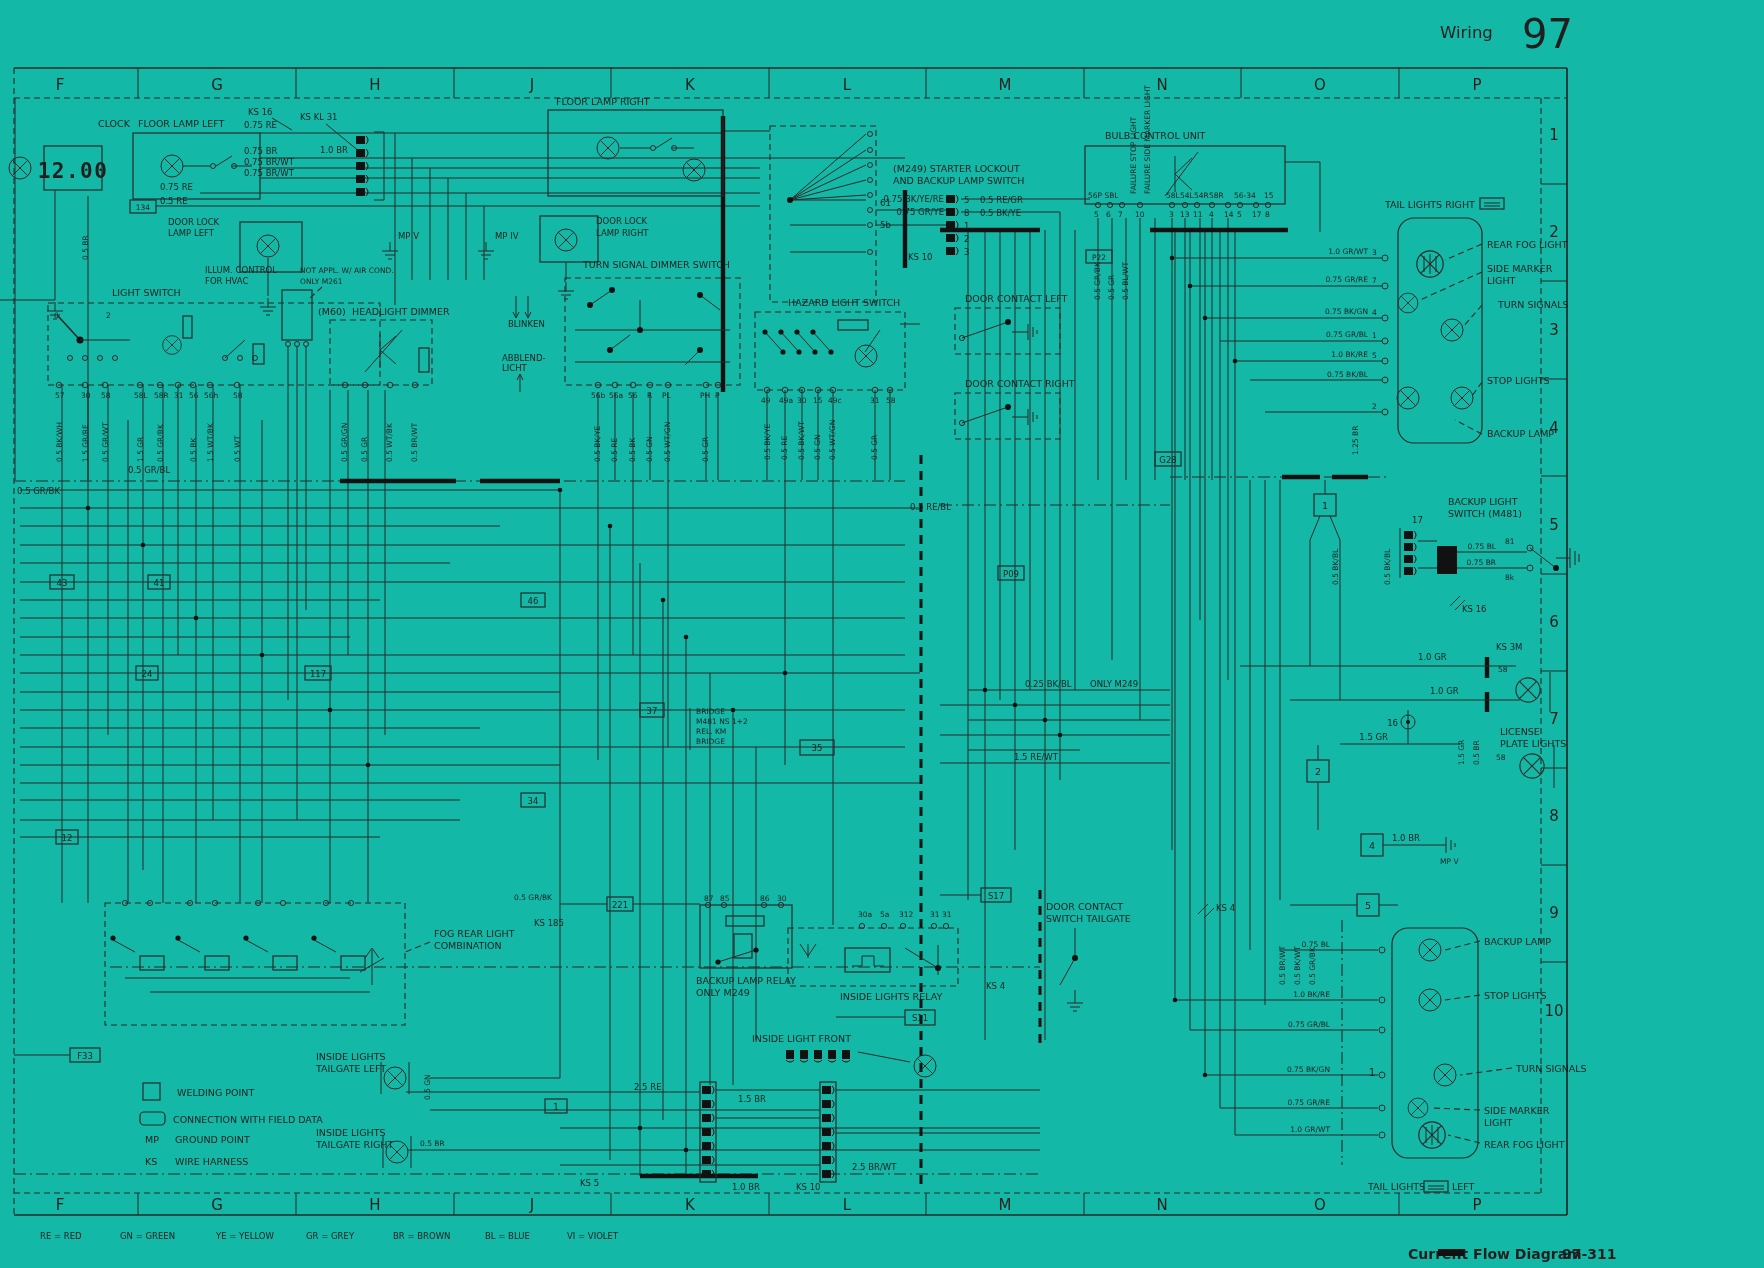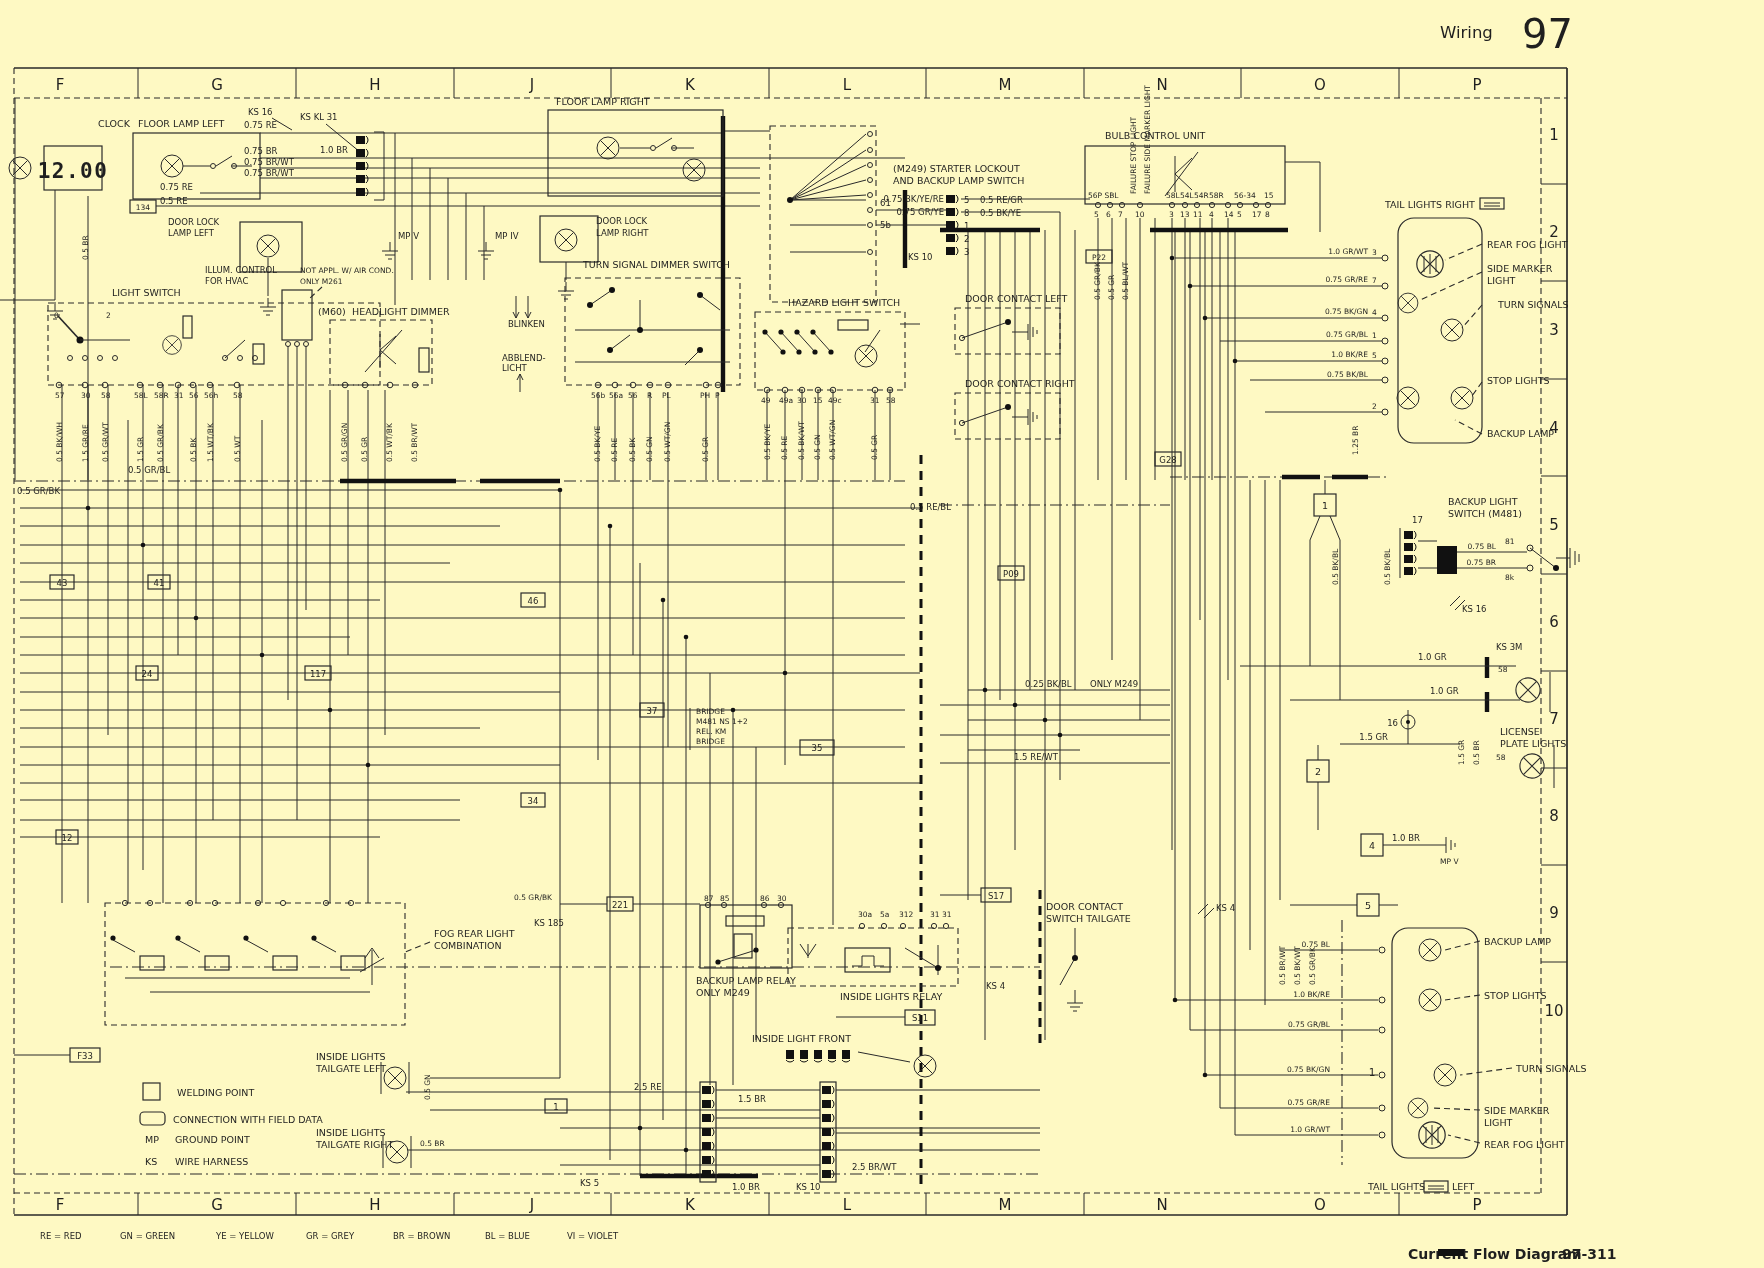--- a/index.html
+++ b/index.html
@@ -1,16 +1,16 @@
 <!DOCTYPE html>
 <html><head>
 <meta charset="utf-8">
 <style>
   html,body{margin:0;padding:0;background:#ffffff;}
-  .sheet{position:relative;width:1764px;height:1268px;background:#fef9c3;overflow:hidden;}
+  .sheet{position:relative;width:1764px;height:1268px;background:#14b8a6;overflow:hidden;}
   svg{position:absolute;left:0;top:0;}
   svg text{font-family:"DejaVu Sans",sans-serif;fill:#1f1f1f;}
   .s7{font-size:7.5px;} .s8{font-size:8.5px;} .s9{font-size:9.5px;} .s10{font-size:10.5px;}
   .s14{font-size:14px;} .s15{font-size:15px;} .s16{font-size:16.5px;} .s38{font-size:40px;}
   .mono{font-family:"DejaVu Sans Mono",monospace;font-weight:bold;letter-spacing:1.5px;}
   .b{font-weight:bold;}
   .mid{text-anchor:middle;} .end{text-anchor:end;}
   .w{stroke:#2a2a2a;stroke-width:1;fill:none;}
   .w2{stroke:#2a2a2a;stroke-width:1.7;fill:none;}
   .hv{stroke:#111;stroke-width:4.4;fill:none;}

